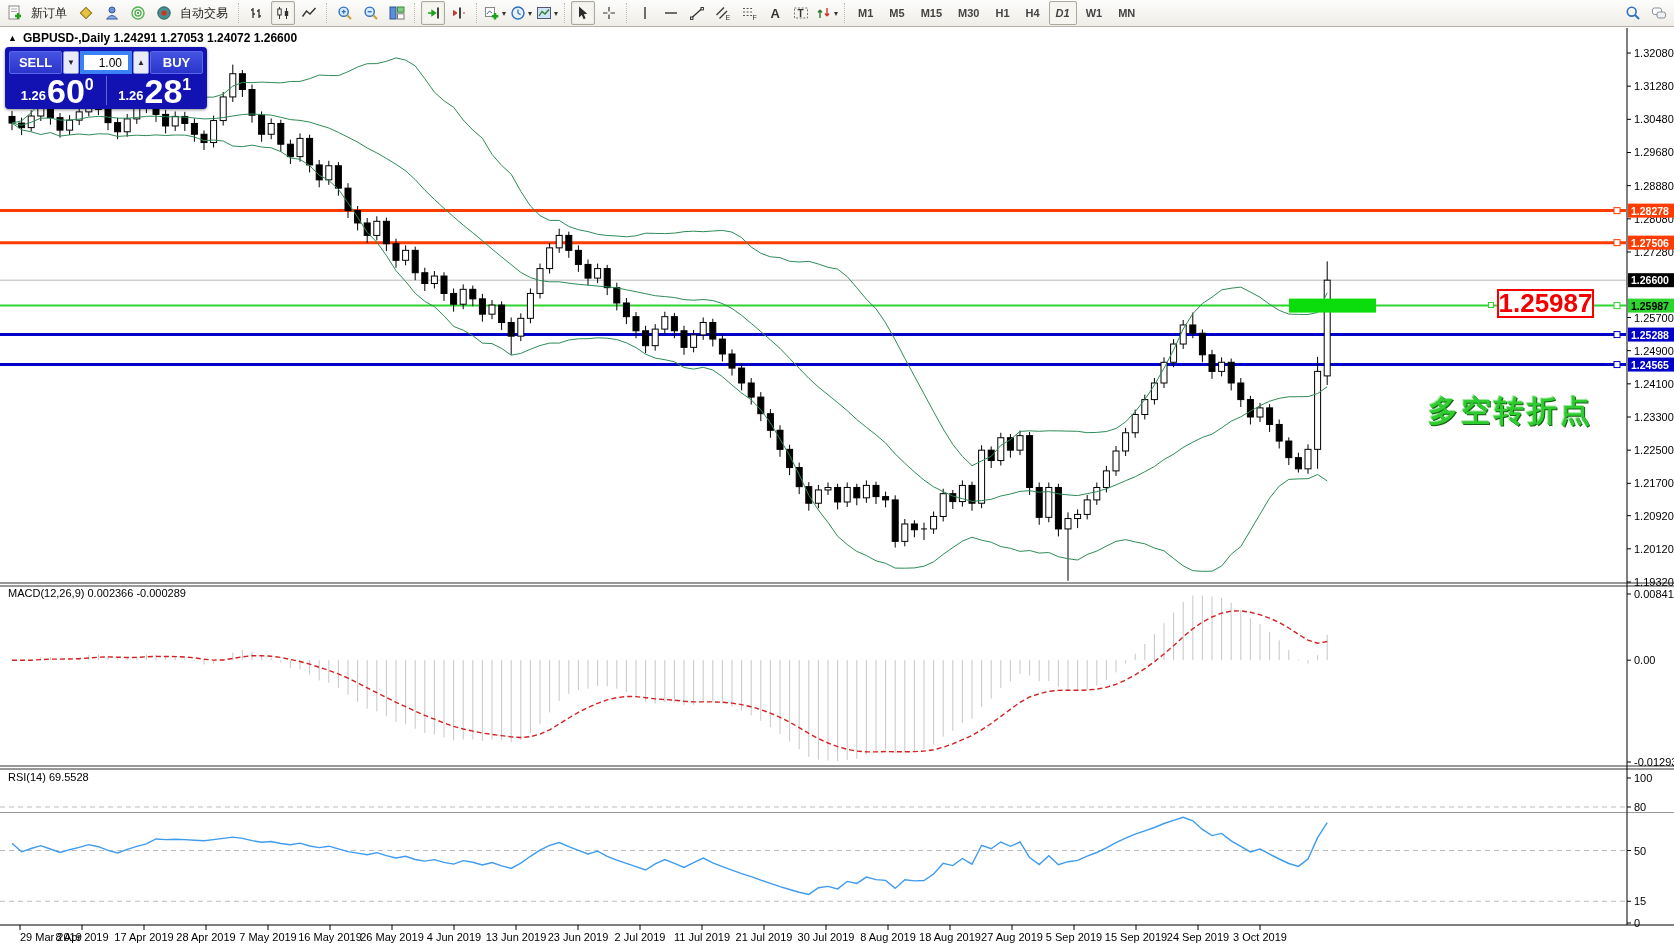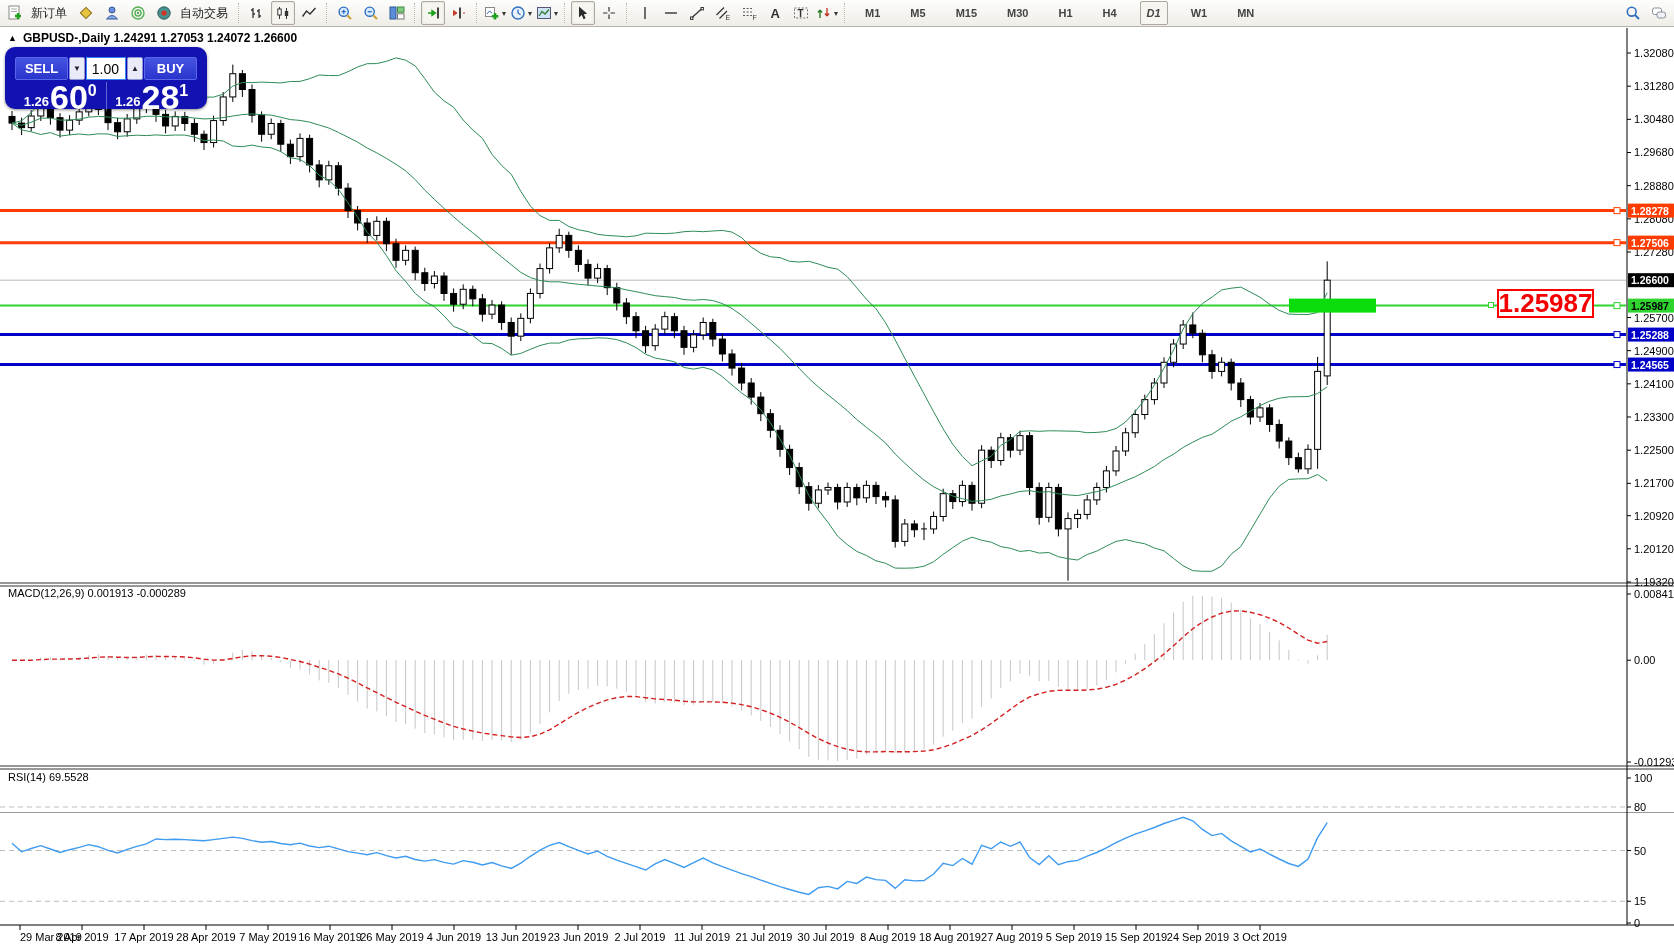--- a/index.html
+++ b/index.html
@@ -10,37 +10,37 @@
     background:linear-gradient(#fdfdfc,#efede7);border-bottom:1px solid #b7b3aa;
     display:flex;align-items:center;padding:0 2px;box-sizing:border-box;}
   .tb-btn{height:24px;min-width:24px;display:flex;align-items:center;justify-content:center;
     border:1px solid transparent;border-radius:2px;margin:0 1px;box-sizing:border-box;cursor:default;}
   .tb-btn.pressed{background:#f7f5f0;border-color:#aba89f;box-shadow:inset 0 0 2px #d8d5cd;}
   .tb-btn svg{display:block;}
   .tb-text{font-size:12px;color:#222;padding:0 6px 0 3px;white-space:nowrap;}
   .tb-sep{width:1px;height:20px;border-left:1px dotted #bdbab2;margin:0 4px;}
   .tb-dd{font-size:8px;color:#333;margin-left:2px;}
   .tf-btn{height:22px;padding:0 6px;font-size:11px;font-weight:bold;color:#444;
-    display:flex;align-items:center;border:1px solid transparent;border-radius:2px;margin:0 8px;}
+    display:flex;align-items:center;border:1px solid transparent;border-radius:2px;margin:0 1px;}
   .tf-btn.pressed{background:#f7f5f0;border-color:#aba89f;font-style:italic;}
   #tb-right{margin-left:auto;display:flex;align-items:center;}
   
   #title-row{position:absolute;left:8px;top:31px;font-size:12px;font-weight:bold;color:#000;
     display:flex;align-items:center;gap:6px;}
   #collapse{font-size:9px;color:#000;}
   
   #trade{position:absolute;left:5px;top:47px;width:202px;height:62px;background:#1212b2;
-    border-radius:10px;box-shadow:0 1px 3px rgba(0,0,0,.45);padding:10px;box-sizing:border-box;}
+    border-radius:4px;box-shadow:0 1px 3px rgba(0,0,0,.45);padding:4px;box-sizing:border-box;}
   #trade .row1{display:flex;height:23px;gap:1px;}
   .tr-btn{flex:0 0 51px;background:linear-gradient(#4553e2,#2a35cc);border:1px solid #5a66ea;
     border-radius:2px;color:#fff;font-size:13px;font-weight:bold;display:flex;
     align-items:center;justify-content:center;}
   .spin{flex:0 0 14px;background:#e9ecf8;border:1px solid #8a96d8;border-radius:2px;
     font-size:8px;color:#223;display:flex;align-items:center;justify-content:center;}
-  #vol{flex:1;background:#fff;border:1px solid #3b82f6;color:#000;font-size:14px;
+  #vol{flex:1;background:#fff;border:4px solid #3b82f6;color:#000;font-size:12px;
     display:flex;align-items:center;justify-content:flex-end;padding-right:6px;}
   #trade .row2{display:flex;height:33px;}
   .half{flex:1;display:flex;align-items:flex-end;justify-content:center;color:#fff;padding-bottom:1px;}
   .half .sm{font-size:13px;font-weight:bold;margin:4px 1px 3px 0;}
   .half .big{font-size:34px;font-weight:bold;line-height:.82;margin-top:35px;}
   .half .sup{font-size:16px;font-weight:bold;align-self:flex-start;margin-top:2px;}
   #half-sep{width:1px;background:rgba(255,255,255,.35);margin:2px 0;}
   .ind-label{position:absolute;left:8px;font-size:11px;color:#000;}
   
   #callout{position:absolute;left:1497px;top:289px;width:97px;height:29px;background:#fff;
@@ -903,18 +903,19 @@
       </div>
       <div id="half-sep"></div>
       <div class="half">
         <span class="sm">1.26</span>
         <span class="big">28</span>
         <span class="sup">1</span>
       </div>
     </div>
   </div>
 
-  <div class="ind-label" style="top:587px">MACD(12,26,9) 0.001913 -0.000289</div>
+  <div class="ind-label" style="top:587px">MACD(12,26,9) 0.002366 -0.000289</div>
   <div class="ind-label" style="top:771px">RSI(14) 69.5528</div>
 
   <div id="anchor-callout"></div>
   <div id="callout">1.25987</div>
+  <div id="cn-note">多空转折点</div>
 </div>
 
 </body></html>

